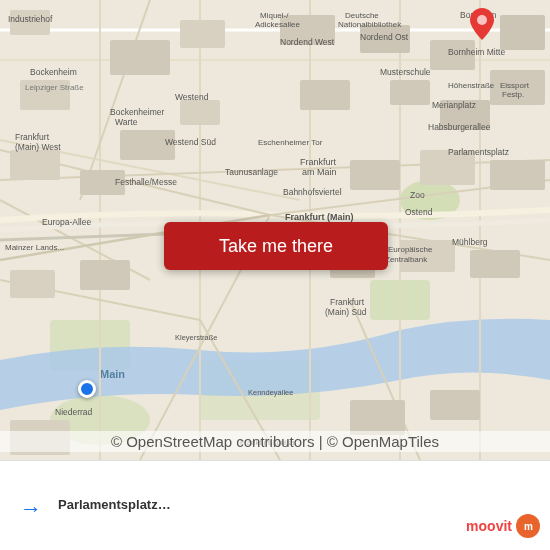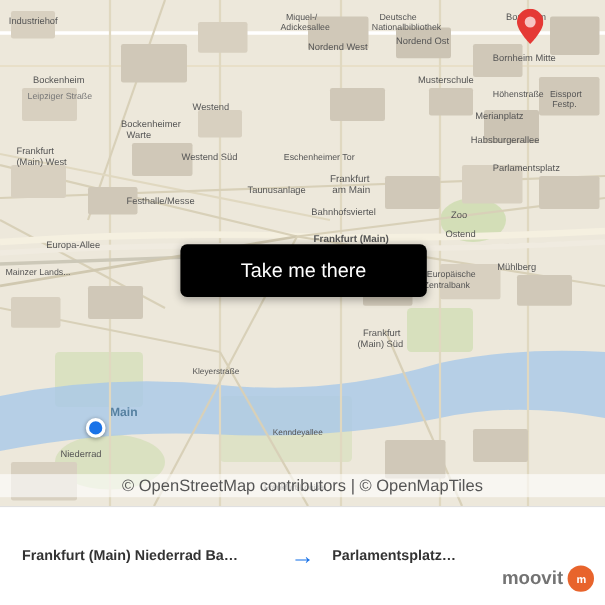--- a/index.html
+++ b/index.html
@@ -26,21 +26,21 @@
       width: 100%; height: 100%;
     }
 
     
     #take-me-there-btn {
       position: absolute;
       top: 222px;
       left: 164px;
       width: 224px;
       height: 48px;
-      background: #000000;
+      background: #b91c1c;
       color: white;
       border: none;
       border-radius: 6px;
       font-size: 18px;
       font-weight: 500;
       cursor: pointer;
       display: flex;
       align-items: center;
       justify-content: center;
       box-shadow: 0 2px 8px rgba(0,0,0,0.3);
@@ -120,23 +120,23 @@
     #moovit-logo {
       position: absolute;
       right: 10px;
       bottom: 12px;
       display: flex;
       align-items: center;
       gap: 4px;
     }
 
     .moovit-text {
-      font-size: 17px;
+      font-size: 14px;
       font-weight: bold;
-      color: #737373;
+      color: #ef4444;
     }
 
     .moovit-icon {
       width: 24px;
       height: 24px;
       background: #e8642c;
       border-radius: 50%;
       display: flex;
       align-items: center;
       justify-content: center;
@@ -280,23 +280,20 @@
   </div>
 
   <div id="origin-marker"></div>
 
   <div id="copyright-bar">
     <span>© OpenStreetMap contributors | © OpenMapTiles</span>
   </div>
 </div>
 
 <div id="bottom-bar">
-  <div class="station-block">
-    <span class="station-label">Frankfurt (Main) Niederrad Ba…</span>
-  </div>
   <div class="arrow-block">
     <span>→</span>
   </div>
   <div class="station-block">
     <span class="station-label">Parlamentsplatz…</span>
   </div>
 
   <div id="moovit-logo">
     <span class="moovit-text">moovit</span>
     <div class="moovit-icon">

